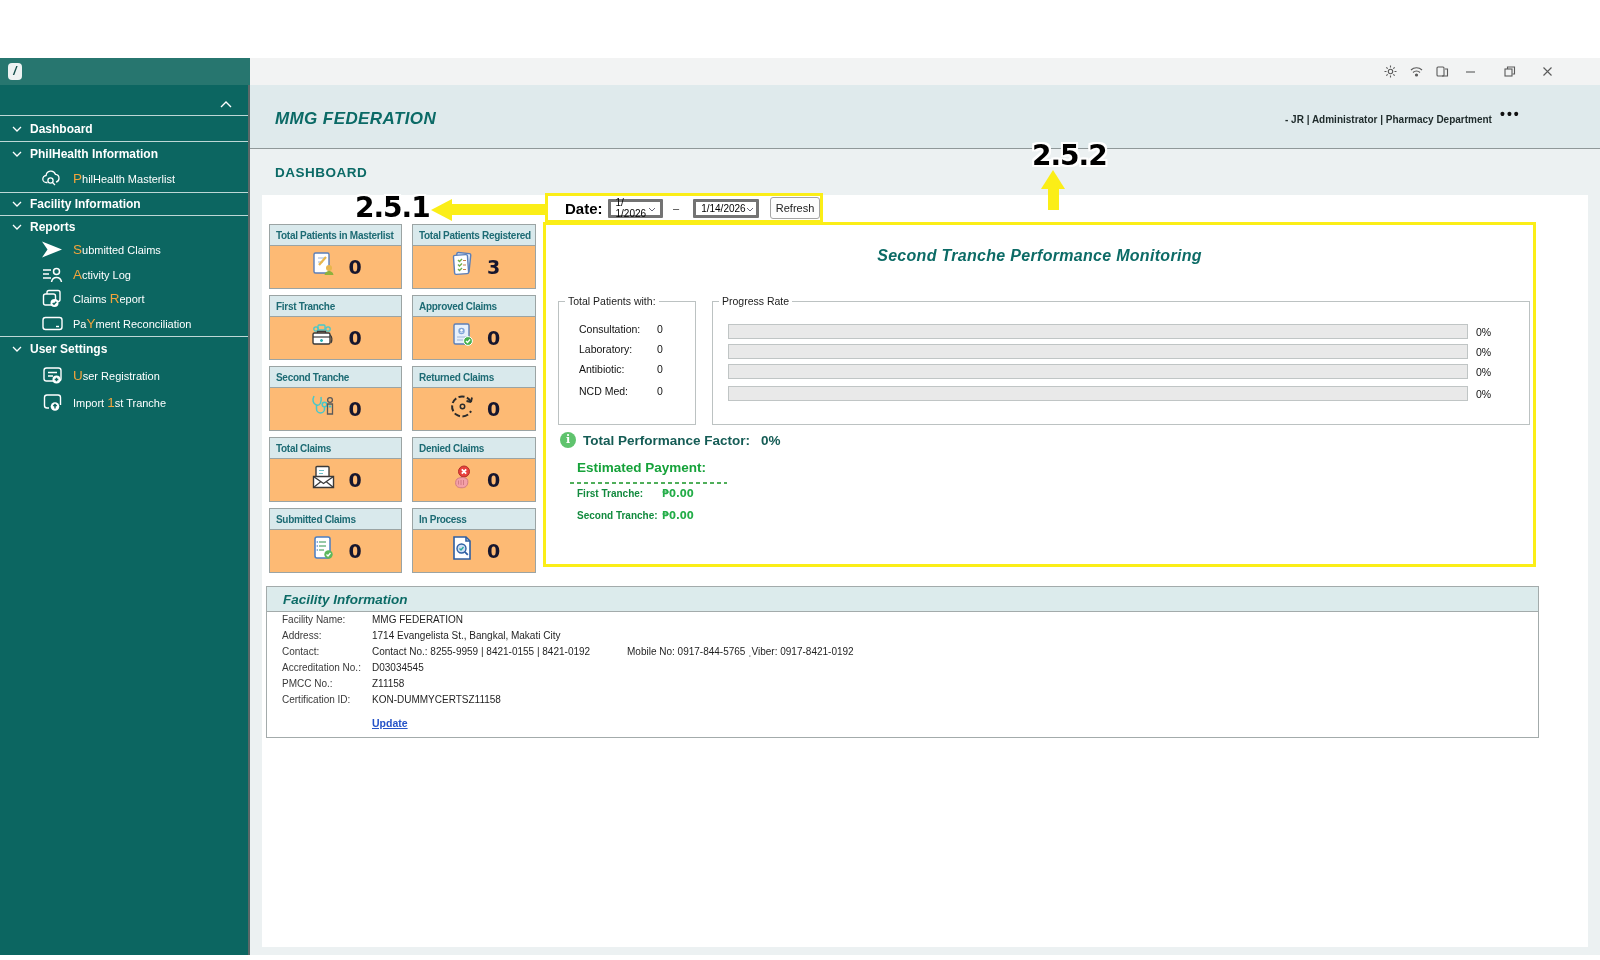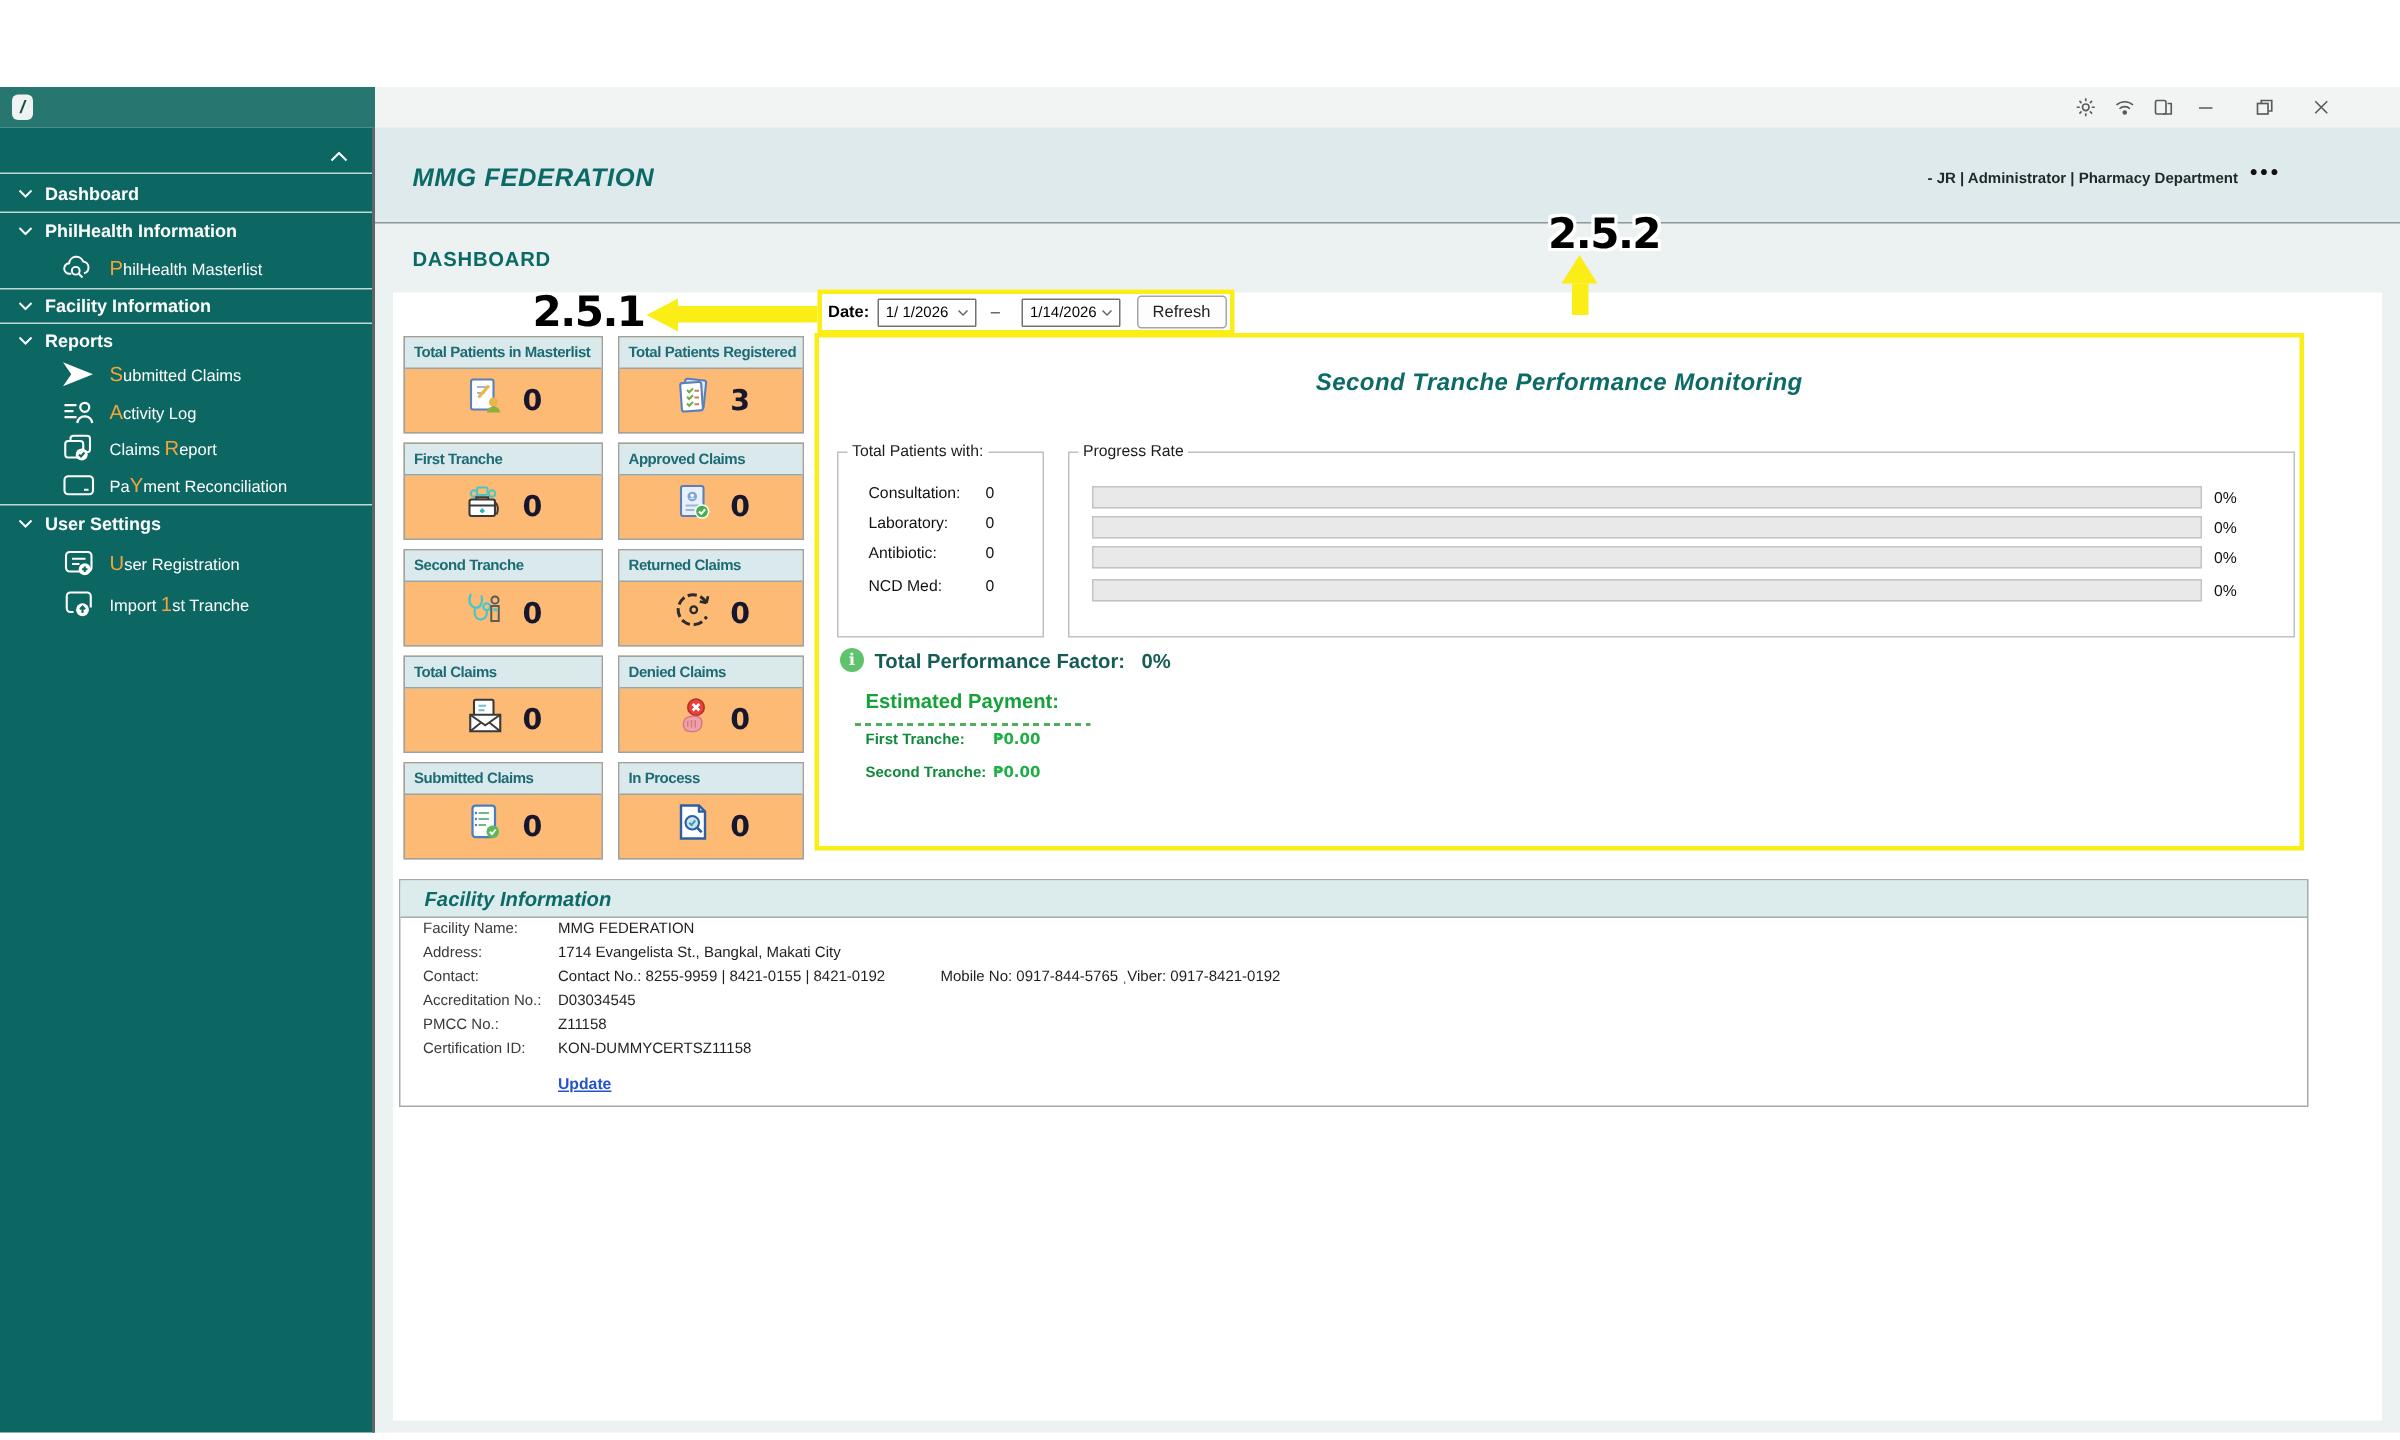--- a/index.html
+++ b/index.html
@@ -30,22 +30,22 @@
 .band-header { position:absolute; left:0; top:0; width:100%; height:64px; background:#dfeaec; border-bottom:1px solid #8f9899; }
 .brand-title { position:absolute; left:25px; top:24px; font-style:italic; font-weight:bold; font-size:17px; color:#0b6a66; letter-spacing:.4px; }
 .user-info { position:absolute; left:1035px; top:29px; font-size:10px; font-weight:bold; color:#1e2a2a; }
 .menu-dots { position:absolute; left:1250px; top:21px; font-size:14px; font-weight:bold; color:#111; letter-spacing:2px; }
 .page-title { position:absolute; left:25px; top:80px; font-weight:bold; font-size:13.5px; color:#0b6a66; letter-spacing:.5px; }
 
 .white-panel { position:absolute; left:12px; top:110px; width:1326px; height:752px; background:#fff; }
 
 
 .date-box { position:absolute; left:283px; top:-2px; width:278px; height:30px; border:3px solid #fbee17; display:flex; align-items:center; background:#fff; }
-.date-lbl { font-weight:bold; font-size:11px; color:#000; margin-left:4px; }
-.combo { width:66px; height:19px; border:1px solid #737373; background:#fff; font-size:10px; display:flex; align-items:center; margin-left:5px; border-radius:1px; }
+.date-lbl { font-weight:bold; font-size:15px; color:#000; margin-left:17px; }
+.combo { width:66px; height:19px; border:3px solid #737373; background:#fff; font-size:10px; display:flex; align-items:center; margin-left:5px; border-radius:1px; }
 .combo .v { margin-left:5px; flex:1; }
 .combo .c { margin-right:4px; }
 .range-dash { margin:0 9px 0 10px; font-size:11px; color:#333; }
 .refresh-btn { width:60px; height:22px; border:1px solid #a5a5a5; background:#fdfdfd; border-radius:3px; font-size:11px; color:#222; margin-left:11px; text-align:center; line-height:20px; }
 
 
 .ann-num { position:absolute; font-family:"DejaVu Sans",sans-serif; font-weight:800; font-size:28px; color:#000; letter-spacing:-1px; text-shadow:-2px 0 0 #fff,2px 0 0 #fff,0 -2px 0 #fff,0 2px 0 #fff,-2px -2px 0 #fff,2px 2px 0 #fff,-2px 2px 0 #fff,2px -2px 0 #fff; z-index:30; }
 .ann1-txt { left:93px; top:-4px; }
 .arr1-head { position:absolute; left:169px; top:4px; width:0; height:0; border-right:21px solid #fbee17; border-top:11px solid transparent; border-bottom:11px solid transparent; z-index:30; }
 .arr1-shaft { position:absolute; left:190px; top:9px; width:93px; height:11px; background:#fbee17; z-index:30; }

